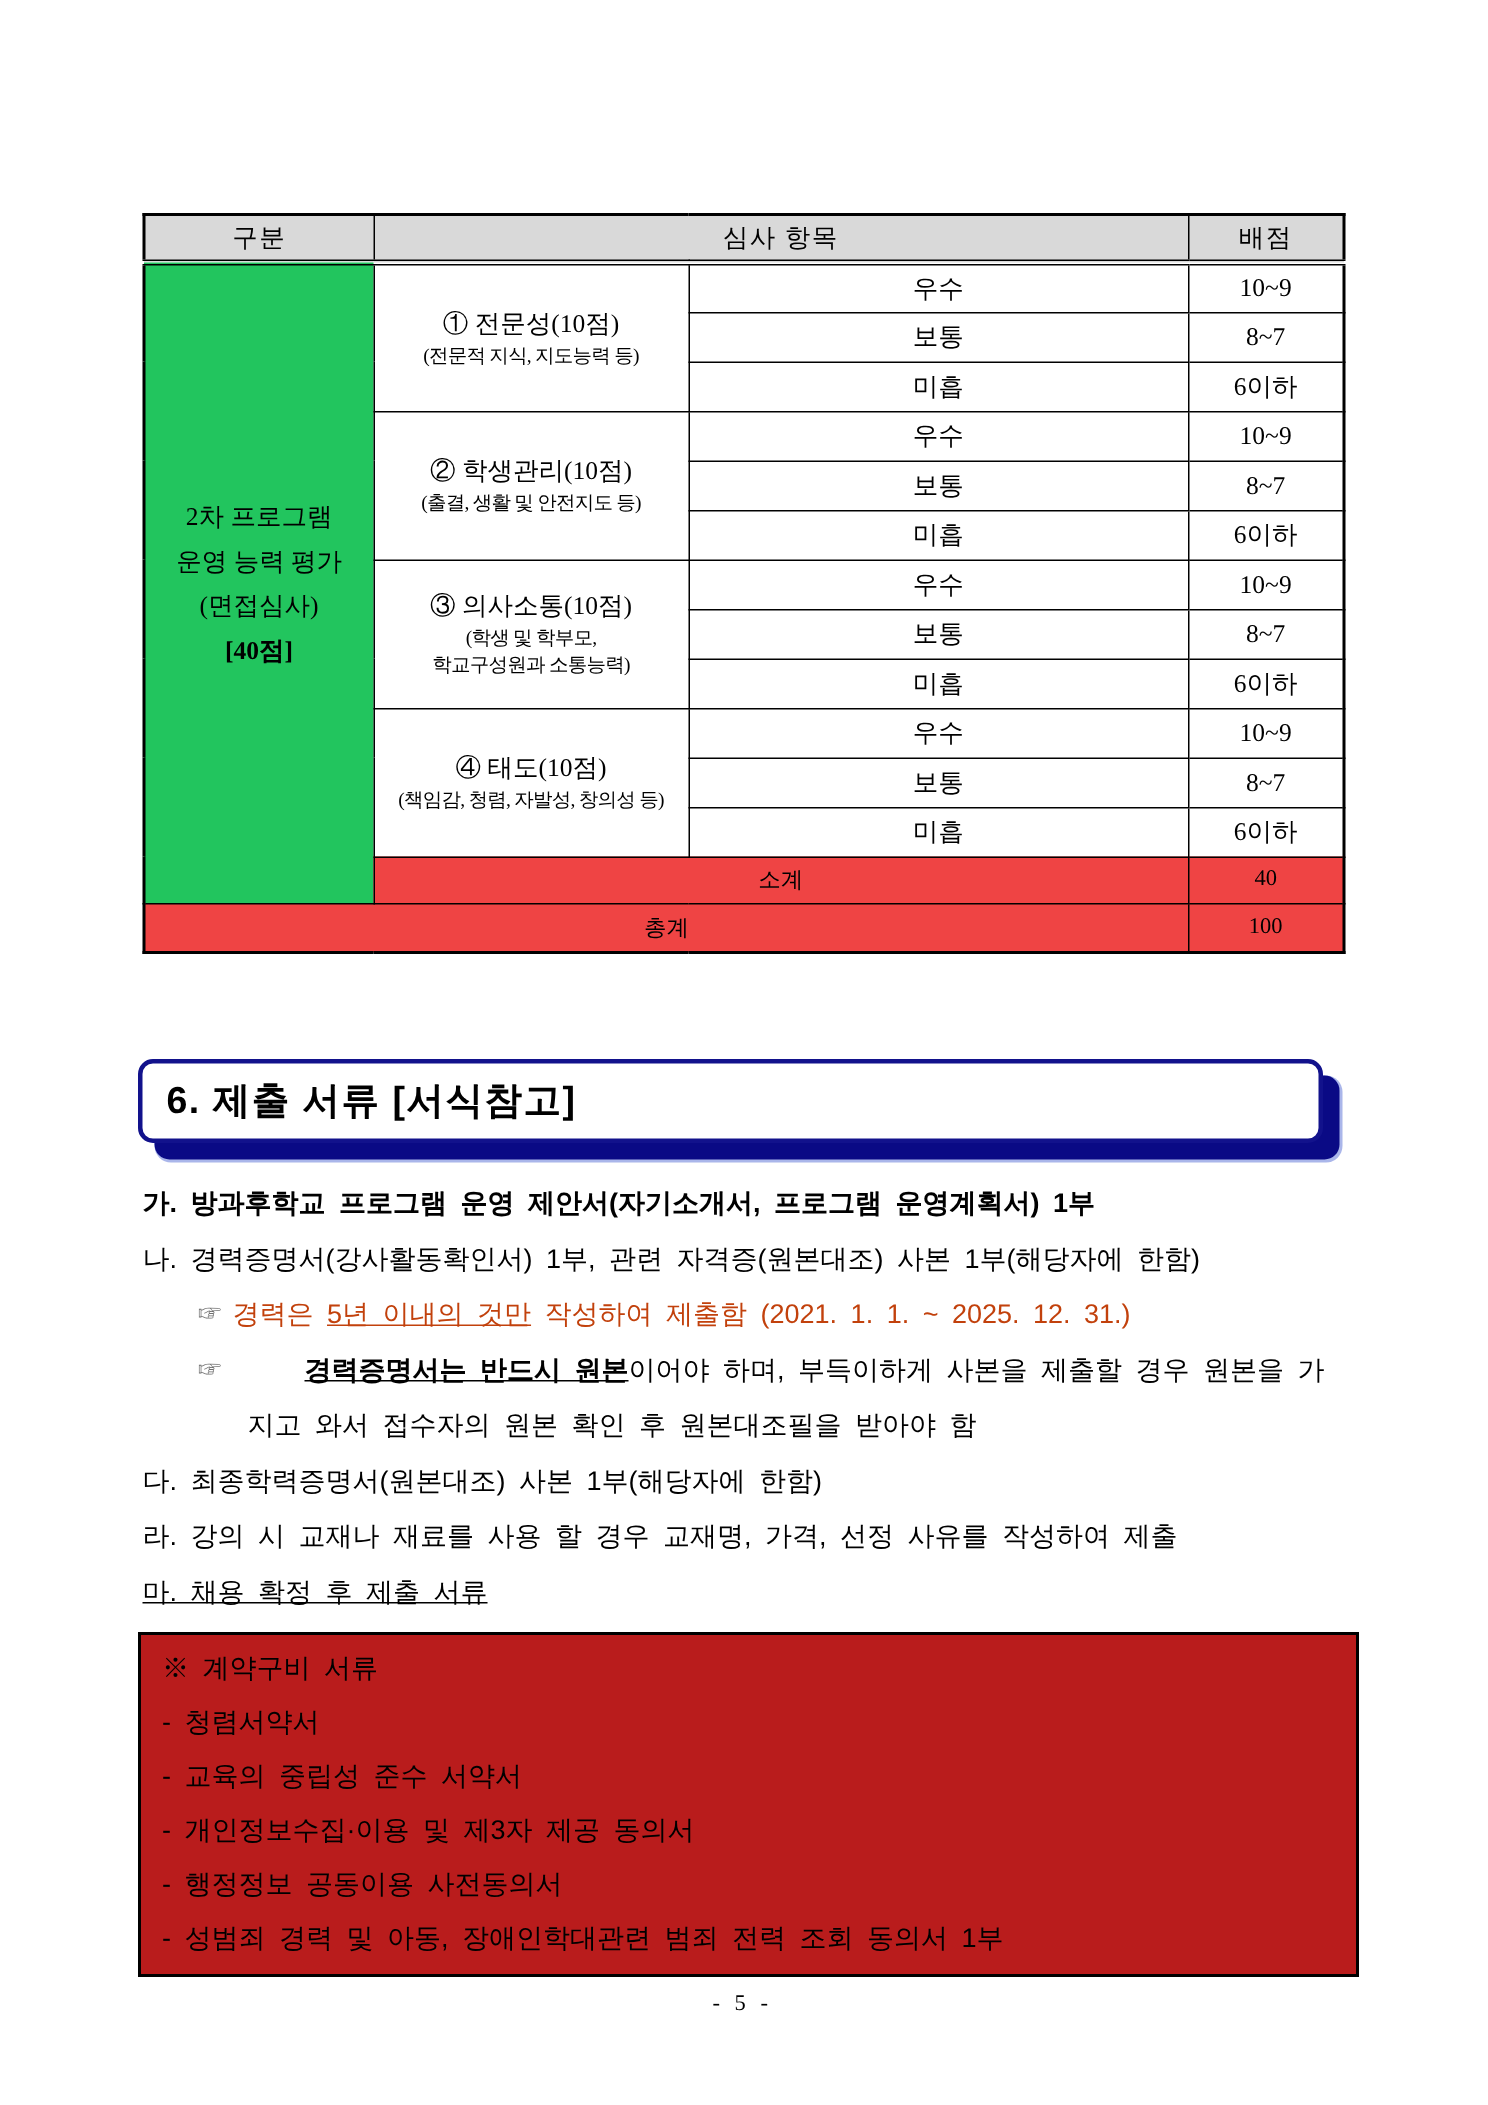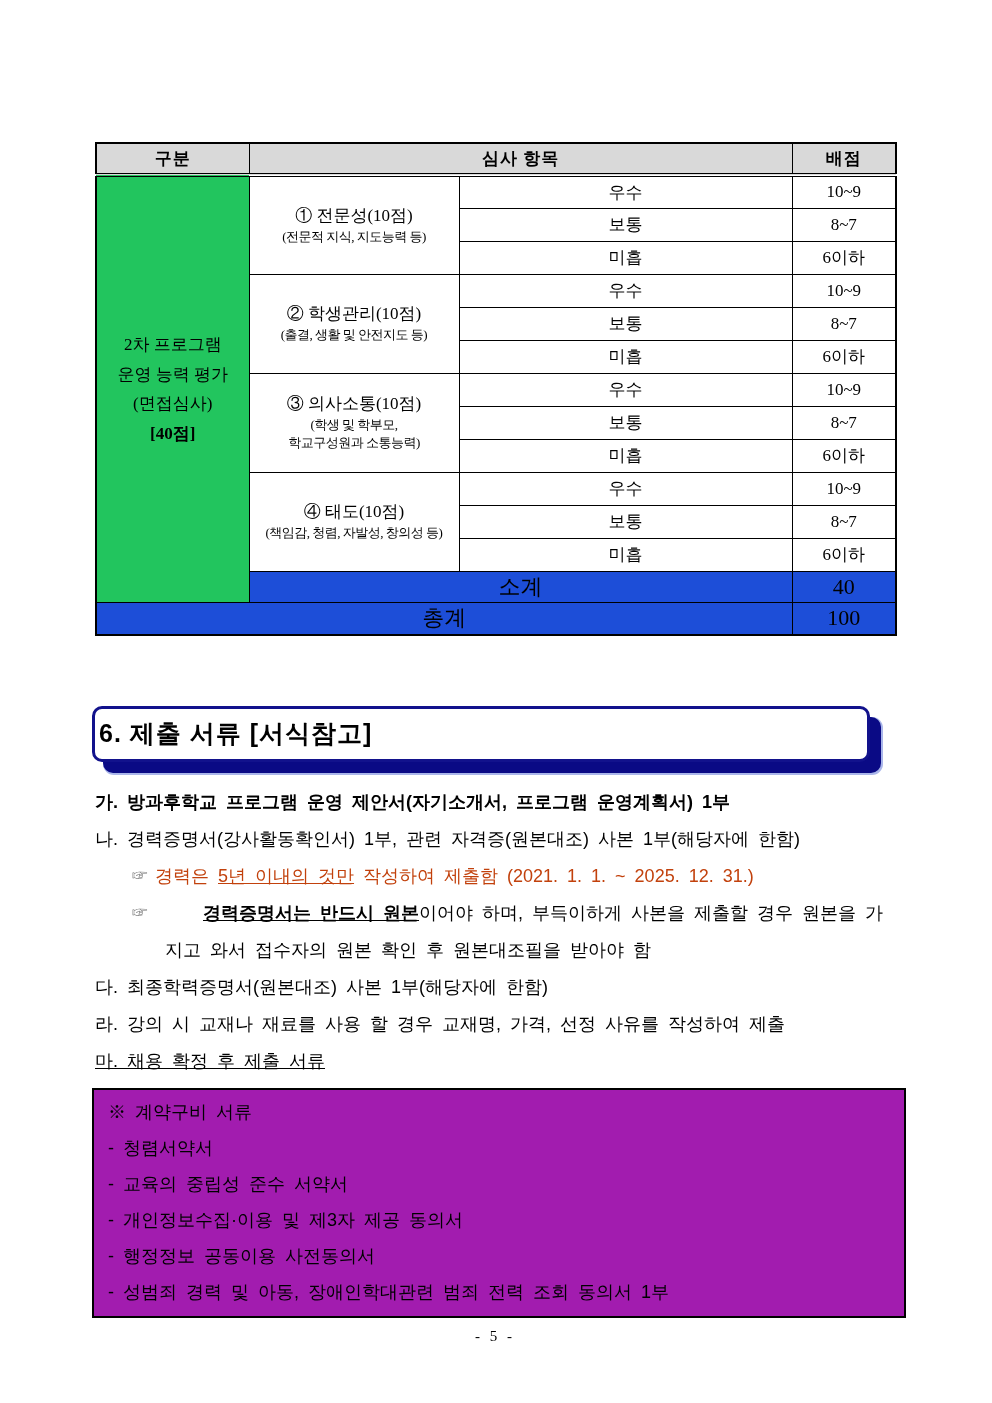--- a/index.html
+++ b/index.html
@@ -24,47 +24,47 @@
   }
   table.score-table th, table.score-table td {
     border: 1px solid #000;
     text-align: center;
     vertical-align: middle;
     padding: 0 2px;
   }
   table.score-table thead th {
     background: #d9d9d9;
     height: 29px;
-    font-weight: bold;
+    font-weight: normal;
     border-bottom: 4px double #000;
     letter-spacing: 1px;
   }
   tr.rate-row { height: 33px; }
   tr.rate-row td.mid { border-bottom: 1px dotted #000; }
   td.cat-cell { background:#22c55e; line-height: 1.75; font-size: 17px; }
   td.cat-cell .bold40 { font-weight: bold; }
   td.crit-cell { line-height: 1.35; }
   .crit-title { font-size: 17px; }
   .crit-sub { font-size: 13px; letter-spacing: -0.5px; }
   td.score-cell { font-size: 17px; }
   tr.subtotal-row td, tr.total-row td {
-    background: #1d4ed8; font-size: 22px; height: 30px;
+    background: #ef4444; font-size: 15px; height: 30px;
   }
   tr.total-row td { height: 31px; }
 
   
   .section-box {
     width: 768px; height: 50px;
     margin: 70px 0 0 92px;
     background: #fff;
     border: 3px solid #12128c;
     border-radius: 10px;
     box-shadow: 11px 11px 0 #0a0a85, 12px 12px 0 1px #aab6ea;
     display: flex; align-items: center;
-    padding-left: 4px;
+    padding-left: 16px;
     font-size: 25px;
     font-weight: bold;
     letter-spacing: 1px;
   }
 
   
   .notes {
     margin: 30px 0 0 95px;
     width: 818px;
     font-size: 18px;
@@ -78,21 +78,21 @@
   .pointer { color: #6f6f6f; margin-right: 6px; font-size: 18px; }
   .red-text { color: #c2410c; font-weight: normal; }
   .u { text-decoration: underline; }
   .bold-u { font-weight: bold; text-decoration: underline; margin-left: 48px; }
   .note.ma-line { font-weight: normal; text-decoration: underline; }
 
   
   .contract-box {
     margin: 15px 0 0 92px;
     width: 796px;
-    background: #a21caf;
+    background: #b91c1c;
     border: 2px solid #000;
     padding: 11px 0 5px 14px;
   }
   .contract-box .row { line-height: 22px; margin-bottom: 14px; font-size: 18px; word-spacing: 4px; }
   .contract-box .row:last-child { margin-bottom: 8px; }
 
   .page-number {
     width: 800px; margin: 10px 0 0 95px;
     text-align: center;
     font-size: 15px;

